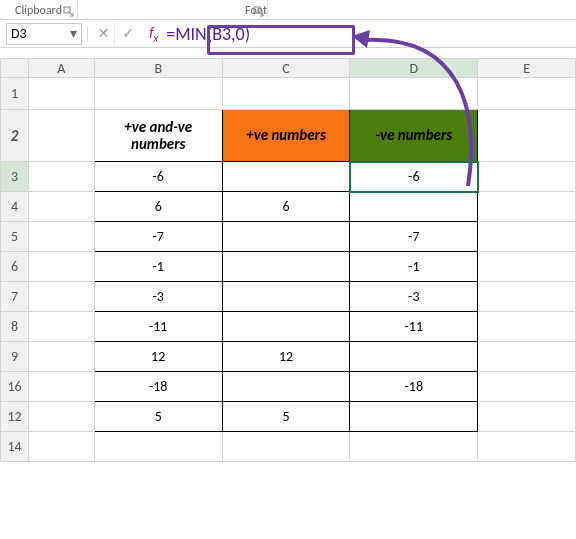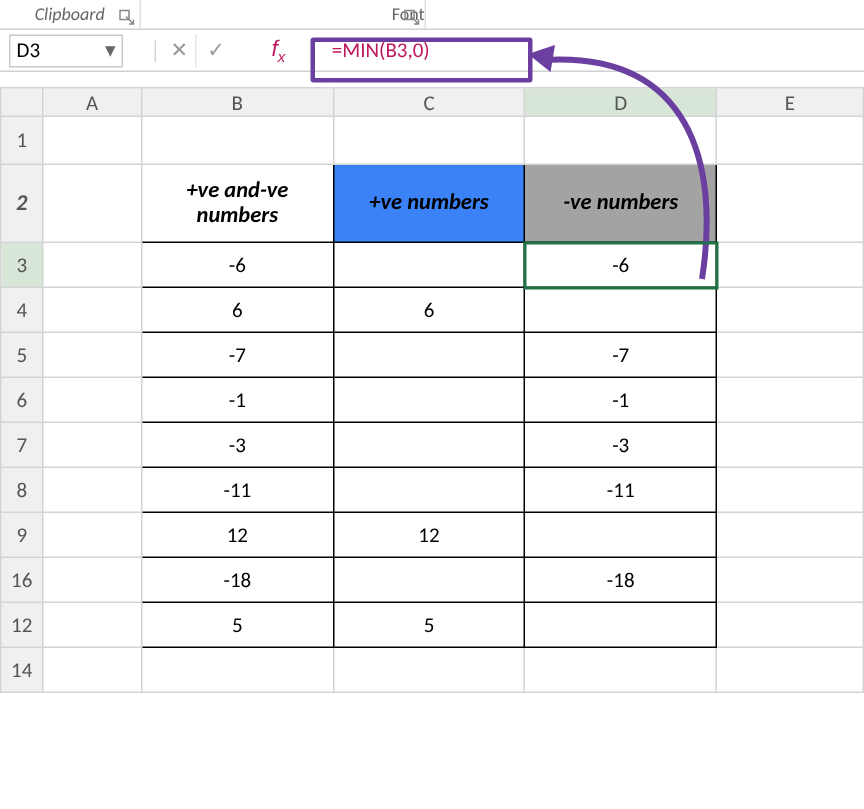--- a/index.html
+++ b/index.html
@@ -1,36 +1,36 @@
 <!DOCTYPE html>
 <html><head>
 <meta charset="utf-8">
 <style>
   * { margin: 0; padding: 0; box-sizing: border-box; }
   body { font-family: Calibri, Arial, sans-serif; font-size: 14px; background: #fff; width: 576px; height: 539px; position: relative; overflow: hidden; }
 
   
   .ribbon-labels { display: flex; border-bottom: 1px solid #d0d0d0; height: 20px; position: relative; color: #666; font-size: 12px; }
   .ribbon-grp { position: relative; display: flex; align-items: center; justify-content: center; border-right: 1px solid #e0e0e0; }
-  .rg-clipboard { width: 94px; font-style: italic; }
+  .rg-clipboard { width: 78px; }
   .rg-font { width: 190px; justify-content: flex-end; }
   .rg-alignment { flex: 1; }
   .dialog-launcher { position: absolute; right: 3px; bottom: 2px; width: 11px; height: 11px; }
   .dialog-launcher svg { display:block; }
 
   
-  .fbar { display:flex; align-items:center; height:28px; border-bottom:1px solid #d0d0d0; padding:0 6px; gap:18px; }
+  .fbar { display:flex; align-items:center; height:28px; border-bottom:1px solid #d0d0d0; padding:0 6px; gap:2px; }
   .namebox { display:flex; align-items:center; border:1px solid #c9c9c9; height:22px; width:76px; padding:0 4px; justify-content:space-between; background:#fff; }
   .namebox .dd { color:#666; }
   .fbtns { display:flex; align-items:center; gap:2px; }
   .fbtn { width:22px; height:22px; display:flex; align-items:center; justify-content:center; color:#999; border-right:1px solid #e6e6e6; }
   .fbtn:last-child{border-right:none;}
   .fx-area { display:flex; align-items:center; height:22px; flex:1; }
   .fx-label { font-style: italic; color:#be185d; padding:0 8px; font-size:15px; font-family: "Segoe UI", sans-serif; }
-  .formula-text { color:#be185d; font-size:14px;margin-left:23px; }
+  .formula-text { color:#4c1d95; font-size:18px; }
 
   
   .fx-highlight { position:absolute; top:25px; left:207px; width:148px; height:30px; border:3px solid #6b3fa0; border-radius:2px; pointer-events:none; }
   .arrow-svg { position:absolute; top:24px; left:350px; width:140px; height:180px; pointer-events:none; }
 
   
   .spacer { height:10px; }
 
   
   .grid { border-collapse: collapse; width:100%; }
@@ -43,22 +43,22 @@
   .row1 td { height:32px; }
 
   
   .hdrrow td { height:52px; font-weight:bold; font-style:italic; font-size:15px; }
   .hdrrow td .wrap { line-height:1.1; }
 
   
   .bbox { border:1.5px solid #000 !important; }
 
   
-  .fill-green { background:#3b82f6; }
-  .fill-orange { background:#a3a3a3; }
+  .fill-green { background:#f97316; }
+  .fill-orange { background:#4d7c0f; }
 
   
   .active { outline:2px solid #1f7246; outline-offset:-1px; position:relative; }
 
   
   col.ch { width:28px; }
   col.cA { width:66px; }
   col.cB { width:128px; }
   col.cC { width:128px; }
   col.cD { width:128px; }

